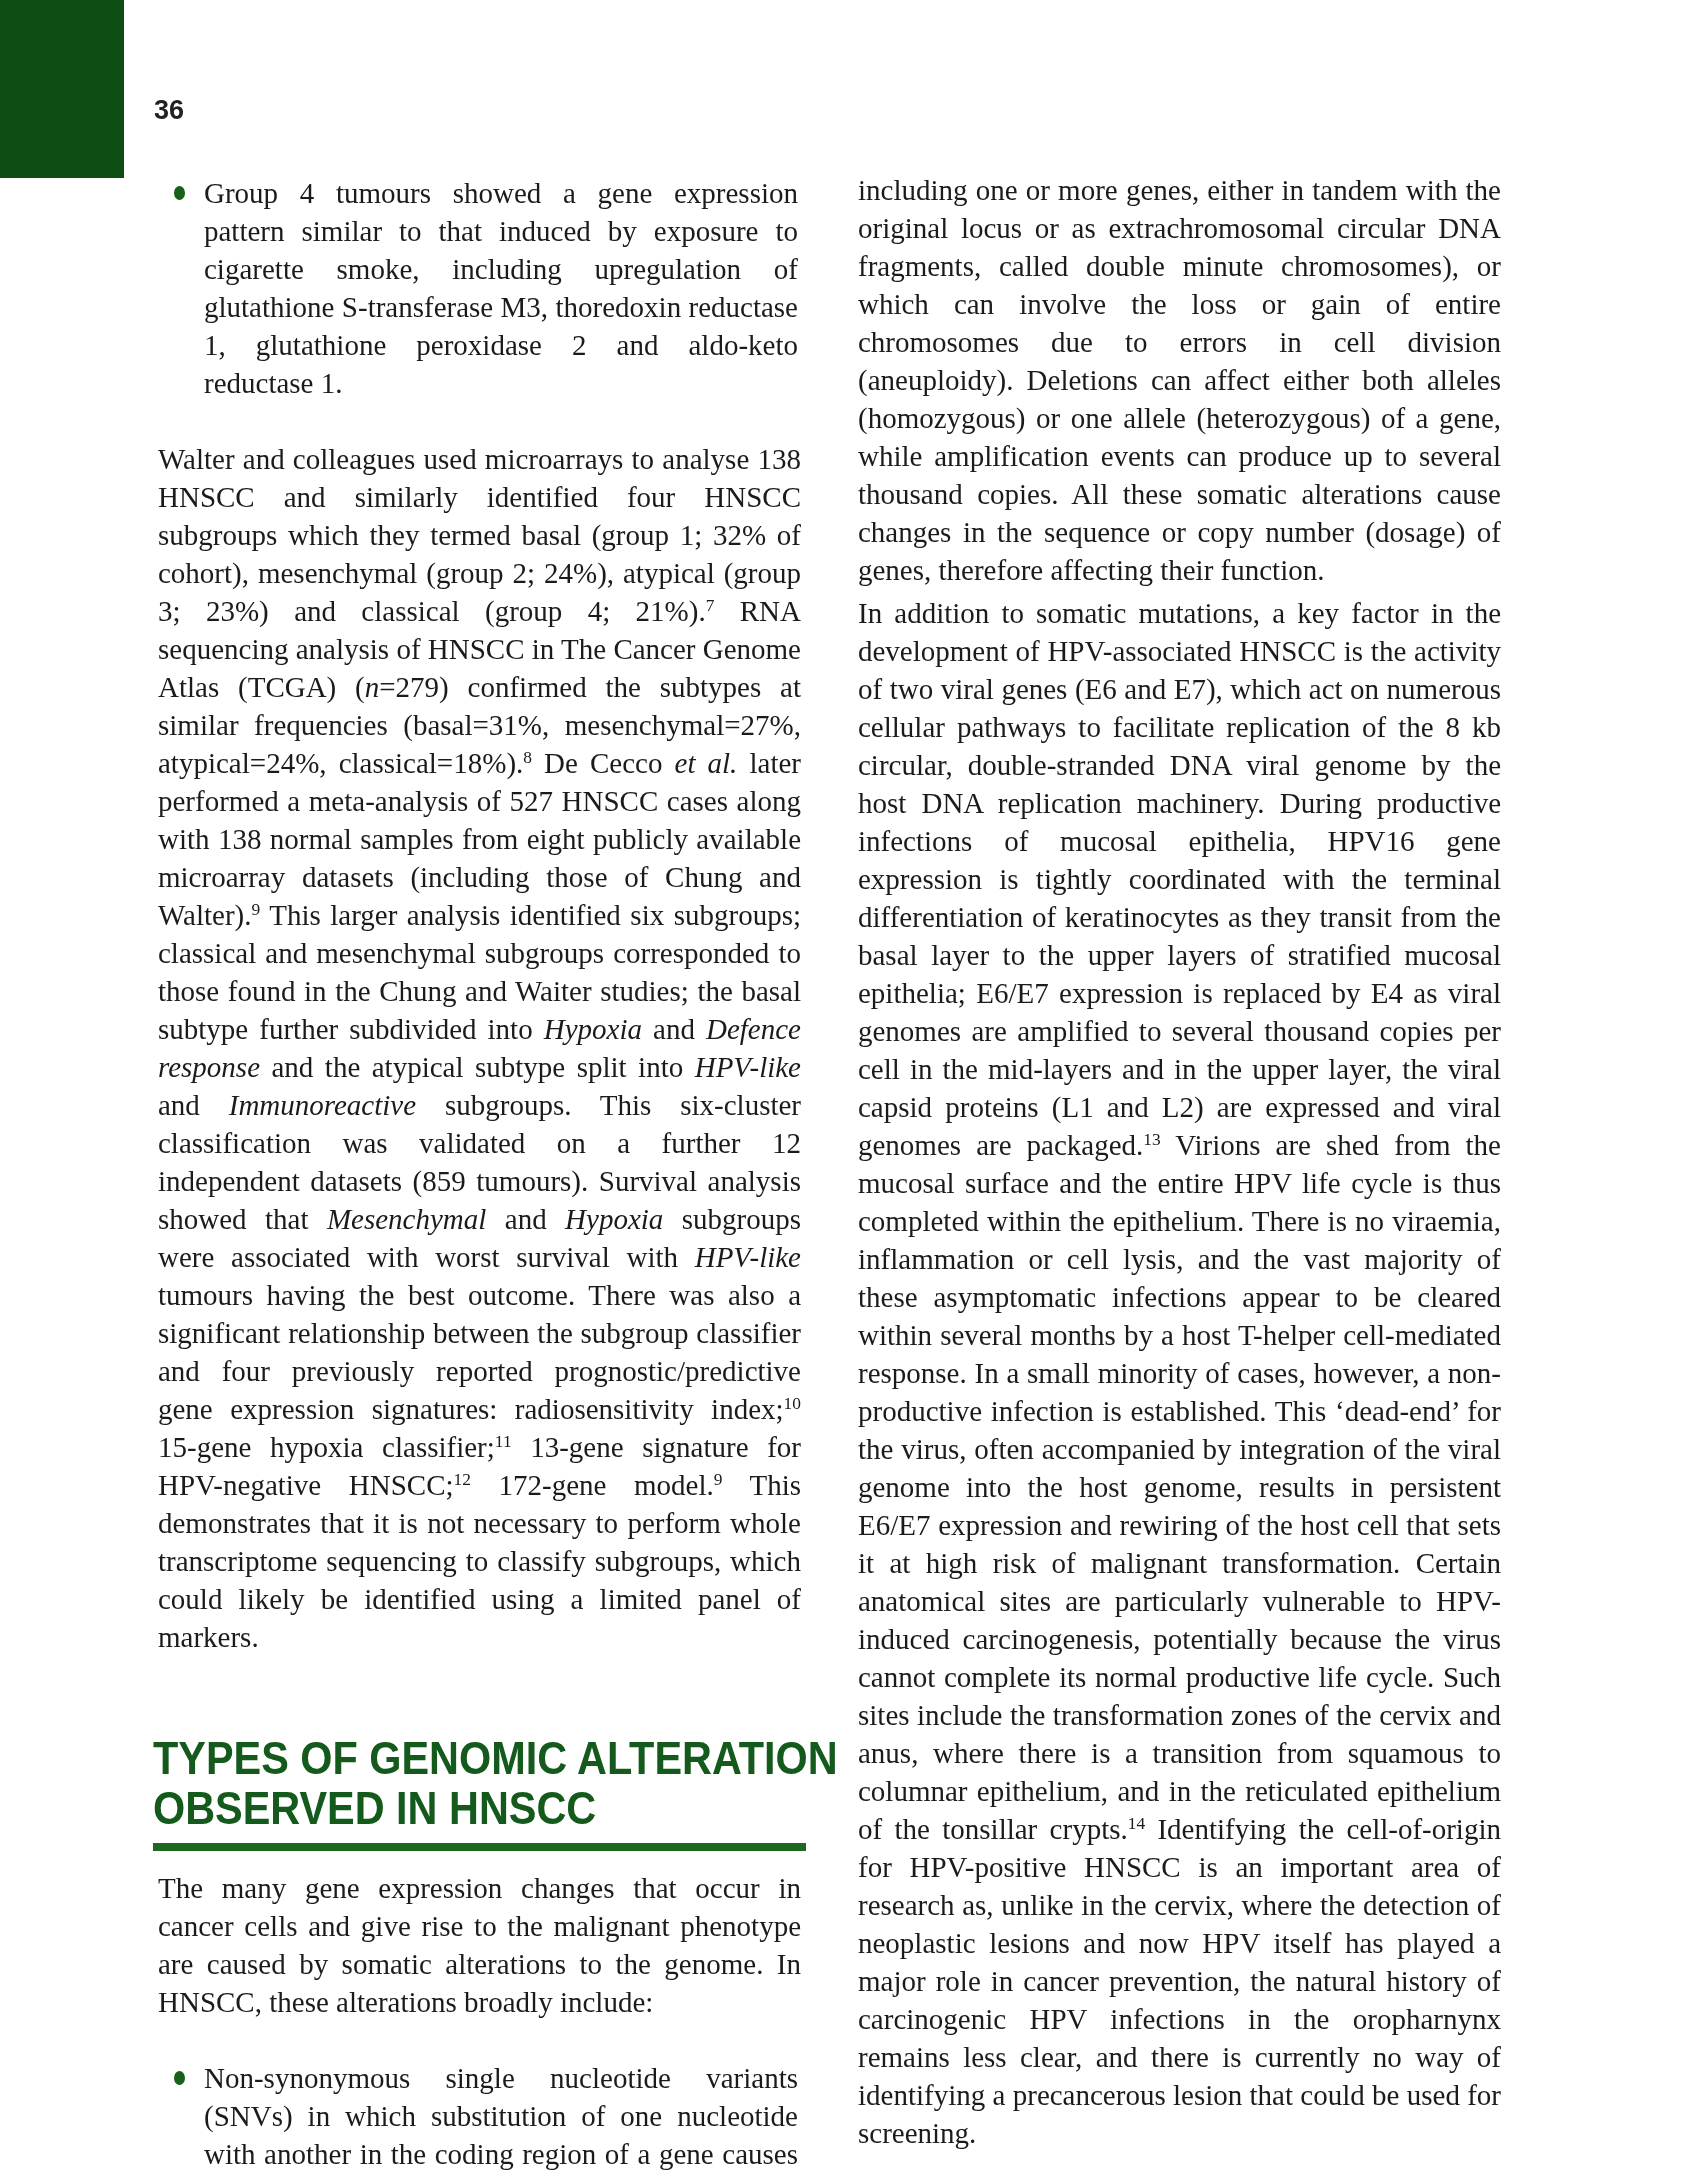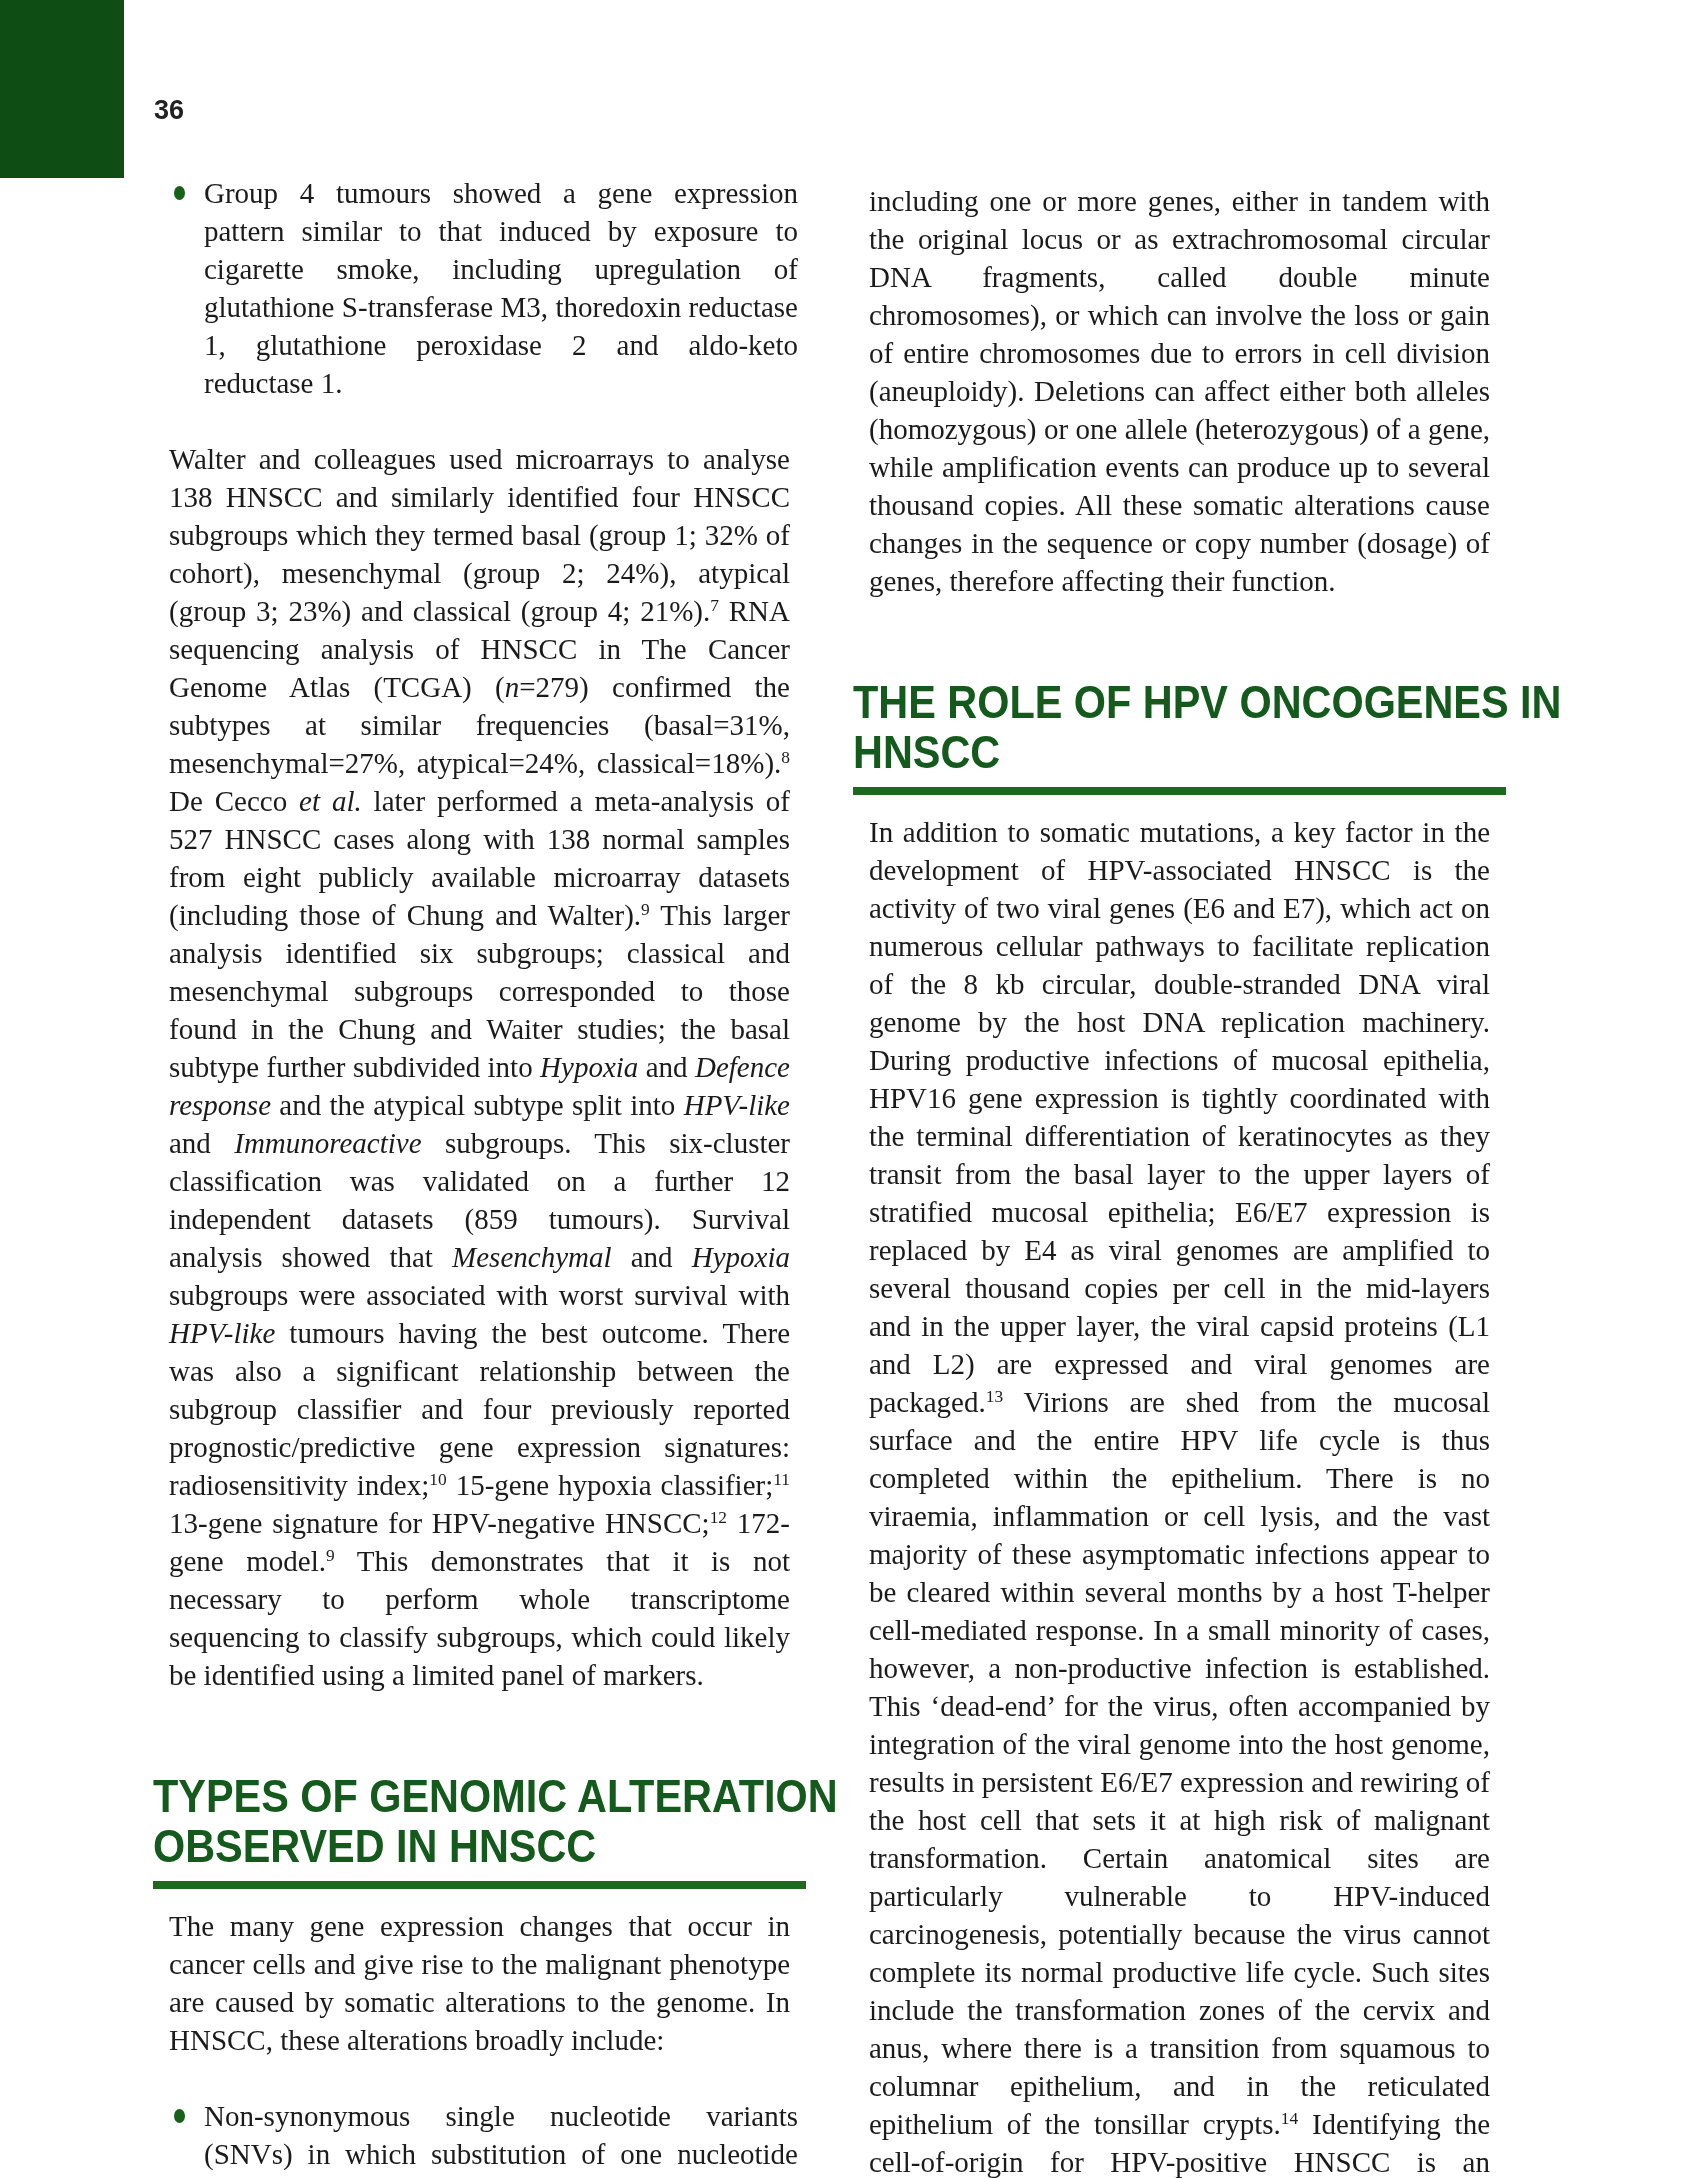--- a/index.html
+++ b/index.html
@@ -19,21 +19,21 @@
   .page-number{font-weight:bold;color:#222;}
   .columns{
     position:absolute;left:153px;top:166px;width:1354px;
     display:flex;gap:47px;align-items:flex-start;
   }
   .col{
     width:653px;font-size:29px;line-height:38px;text-align:justify;
     hyphens:auto;-webkit-hyphens:auto;
   }
   .blk{margin:0;}
-  .blk-p{margin:16px;}
+  .blk-p{margin:5px;}
   .blk-bullets{list-style:none;margin:8px;padding:0;}
   .blk-bullets li{position:relative;padding-left:43px;}
   .bullet-marker{
     position:absolute;left:13px;top:12px;width:11px;height:14px;
     border-radius:50%;background:var(--bullet,#186118);
   }
   
   .blk-p + .blk-bullets, .blk-bullets + .blk-p{margin-top:38px;}
   .blk-heading{margin-top:77px;}
   .blk-heading + .blk-p{margin-top:18px;}
@@ -66,21 +66,16 @@
         <div class="hline">OBSERVED IN HNSCC</div>
         <div class="heading-rule"></div>
       </div>
       <div class="blk blk-p">The many gene expression changes that occur in cancer cells and give rise to the malignant phenotype are caused by somatic alterations to the genome. In HNSCC, these alterations broadly include:</div>
       <ul class="blk blk-bullets">
         <li><span class="bullet-marker"></span>Non-synonymous single nucleotide variants (SNVs) in which substitution of one nucleotide with another in the coding region of a gene causes a single amino acid change in the encoded protein (missense mutations) or the generation of a termination codon (nonsense mutations)</li>
       </ul>
     </div>
   <div class="col">
       <div class="blk blk-p">including one or more genes, either in tandem with the original locus or as extrachromosomal circular DNA fragments, called double minute chromosomes), or which can involve the loss or gain of entire chromosomes due to errors in cell division (aneuploidy). Deletions can affect either both alleles (homozygous) or one allele (heterozygous) of a gene, while amplification events can produce up to several thousand copies. All these somatic alterations cause changes in the sequence or copy number (dosage) of genes, therefore affecting their function.</div>
-      <div class="blk blk-heading">
-        <div class="hline">THE ROLE OF HPV ONCOGENES IN</div>
-        <div class="hline">HNSCC</div>
-        <div class="heading-rule"></div>
-      </div>
       <div class="blk blk-p">In addition to somatic mutations, a key factor in the development of HPV-associated HNSCC is the activity of two viral genes (E6 and E7), which act on numerous cellular pathways to facilitate replication of the 8 kb circular, double-stranded DNA viral genome by the host DNA replication machinery. During productive infections of mucosal epithelia, HPV16 gene expression is tightly coordinated with the terminal differentiation of keratinocytes as they transit from the basal layer to the upper layers of stratified mucosal epithelia; E6/E7 expression is replaced by E4 as viral genomes are amplified to several thousand copies per cell in the mid-layers and in the upper layer, the viral capsid proteins (L1 and L2) are expressed and viral genomes are packaged.<sup>13</sup> Virions are shed from the mucosal surface and the entire HPV life cycle is thus completed within the epithelium. There is no viraemia, inflammation or cell lysis, and the vast majority of these asymptomatic infections appear to be cleared within several months by a host T-helper cell-mediated response. In a small minority of cases, however, a non-productive infection is established. This ‘dead-end’ for the virus, often accompanied by integration of the viral genome into the host genome, results in persistent E6/E7 expression and rewiring of the host cell that sets it at high risk of malignant transformation. Certain anatomical sites are particularly vulnerable to HPV-induced carcinogenesis, potentially because the virus cannot complete its normal productive life cycle. Such sites include the transformation zones of the cervix and anus, where there is a transition from squamous to columnar epithelium, and in the reticulated epithelium of the tonsillar crypts.<sup>14</sup> Identifying the cell-of-origin for HPV-positive HNSCC is an important area of research as, unlike in the cervix, where the detection of neoplastic lesions and now HPV itself has played a major role in cancer prevention, the natural history of carcinogenic HPV infections in the oropharnynx remains less clear, and there is currently no way of identifying a precancerous lesion that could be used for screening.</div>
     </div>
 </div>
 
 
 </body></html>

